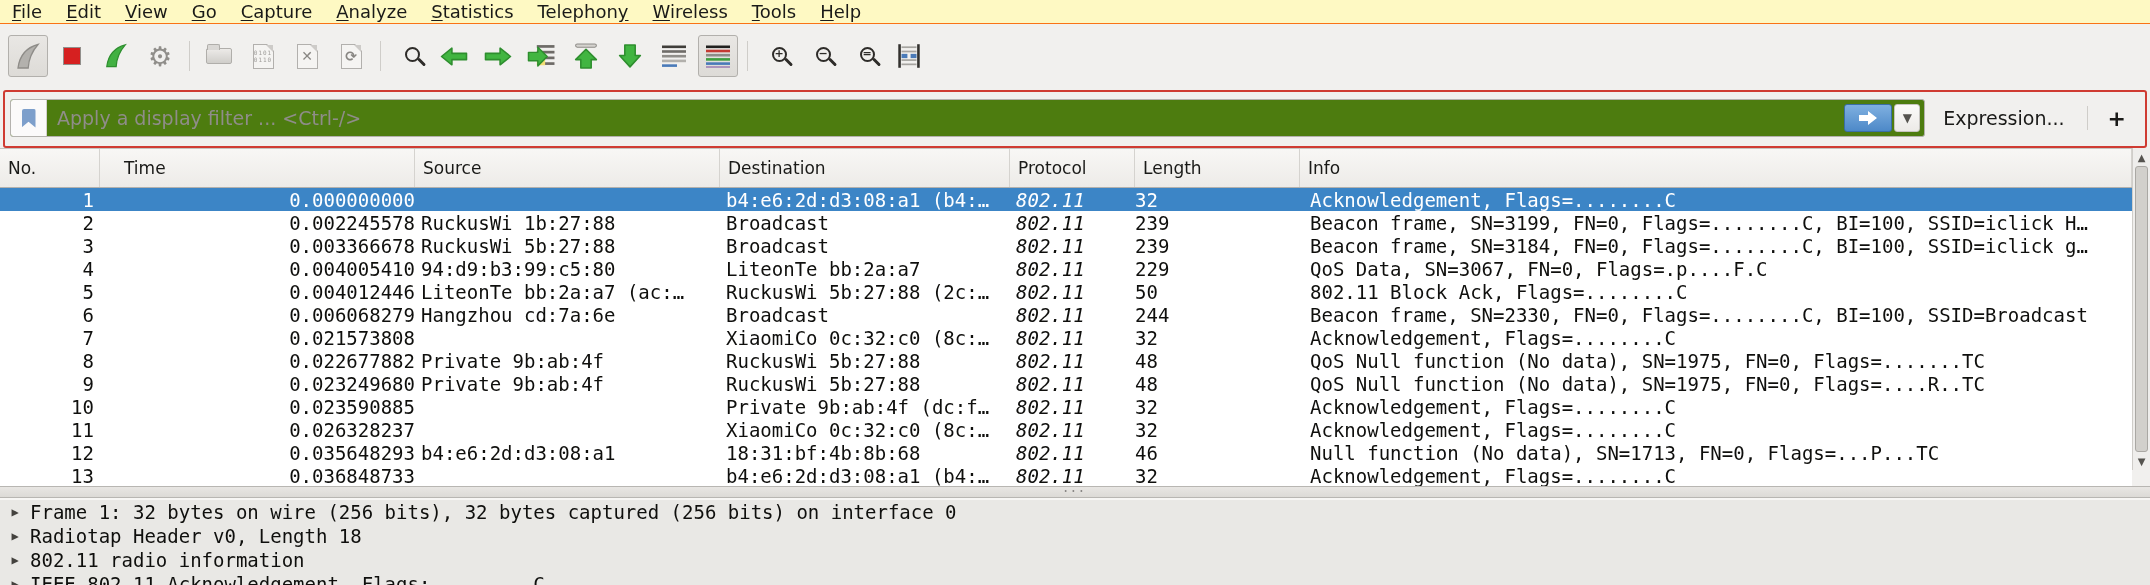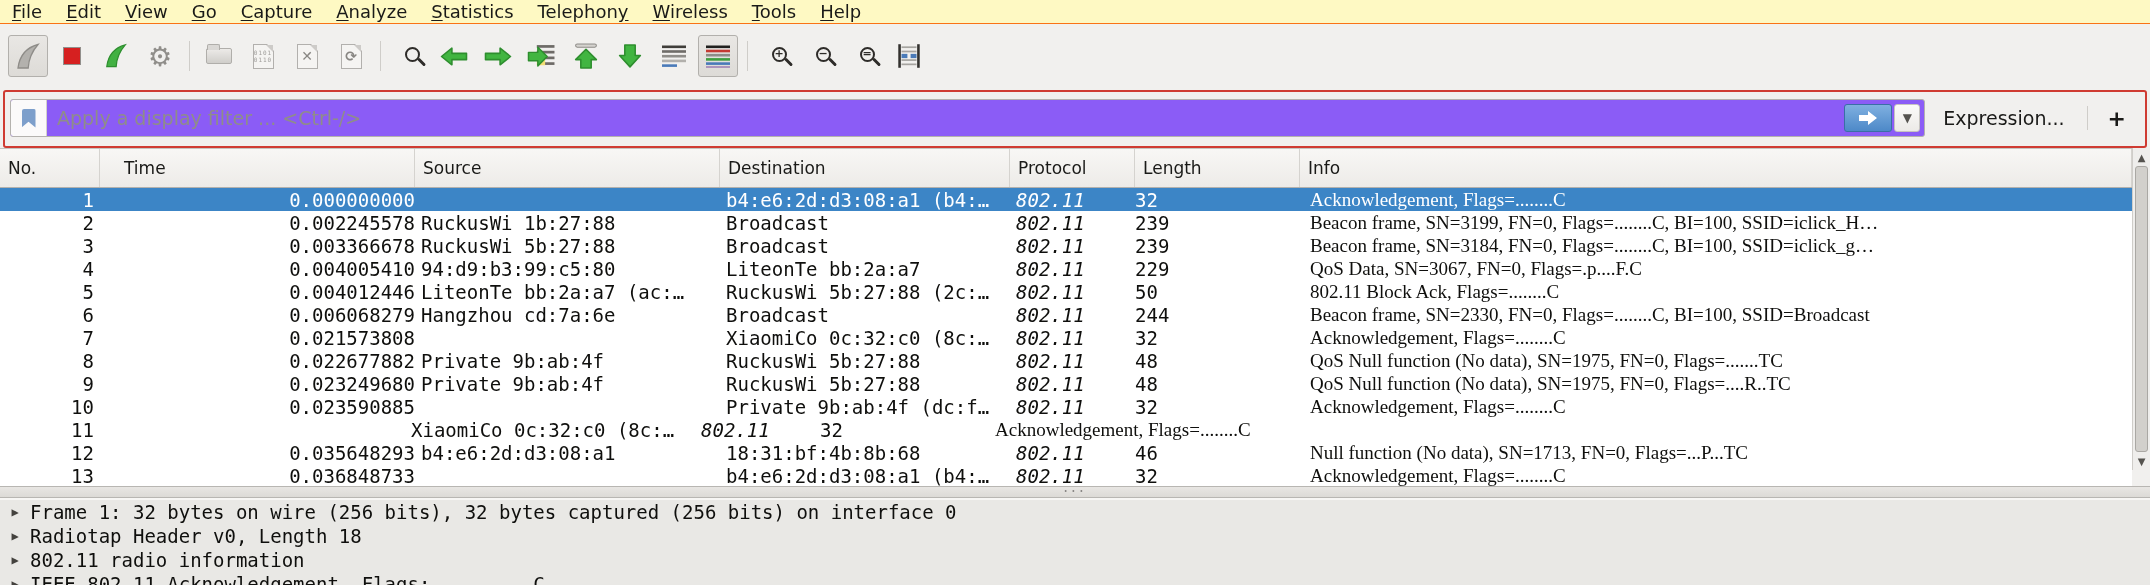--- a/index.html
+++ b/index.html
@@ -55,21 +55,21 @@
   
   #vscroll { position:absolute; right:0; top:148px; width:18px; height:322px;
     background:#efeeec; border-left:1px solid #cfcdc9; }
   .sarrow { height:18px; display:flex; align-items:center; justify-content:center;
     font-size:10px; color:#55534f; }
   #vthumb { position:absolute; left:2px; right:2px; top:18px; bottom:18px;
     background:#d2d0cc; border:1px solid #aaa8a4; border-radius:3px; }
   
   #filterbar { height:60px; display:flex; align-items:center; padding:0 14px 0 10px;
     background:#f1f0ee; }
-  #filter-input-wrap { flex:1; height:38px; background:#8b5cf6; border:1px solid #b4b2ae;
+  #filter-input-wrap { flex:1; height:38px; background:#4d7c0f; border:1px solid #b4b2ae;
     border-radius:3px; display:flex; align-items:center; overflow:hidden; }
   #bm-box { width:36px; height:100%; display:flex; align-items:center; justify-content:center;
     border-right:1px solid #d3d1cd; background:#fbfafa; }
   .bookmark { width:14px; height:19px; background:#7d9fcb; border-radius:2px 2px 0 0;
     clip-path:polygon(0 0,100% 0,100% 100%,50% 70%,0 100%); }
   #filter-input { flex:1; height:100%; border:none; outline:none; font-size:19px;
     padding-left:10px; color:#1a1a18; background:transparent;
     font-family:"DejaVu Sans","Liberation Sans",sans-serif; }
   #filter-input::placeholder { color:#8f8d89; }
   #apply-btn { width:48px; height:28px; margin-right:2px; border:1px solid #3a6ea6; border-radius:3px;
@@ -100,21 +100,21 @@
   .c-dst   { width:290px; }
   .c-proto { width:125px; }
   .c-len   { width:165px; }
   .c-info  { flex:1; width:auto; }
   .pcell.c-no  { text-align:right; padding-right:6px; }
   .pcell.c-time{ padding-left:10px; }
   .pcell.c-src { padding-left:6px; }
   .pcell.c-dst { padding-left:6px; }
   .pcell.c-proto{ padding-left:6px;font-style:italic; }
   .pcell.c-len { padding-right:10px; }
-  .pcell.c-info{ padding-left:10px;font-family:Liberation Serif, serif; }
+  .pcell.c-info{ padding-left:10px; }
   .hcell.c-time{ padding-left:24px; }
   
   #splitter { height:12px; background:linear-gradient(#e8e6e3,#dcdad6);
     border-top:1px solid #b8b6b2; border-bottom:1px solid #b8b6b2;
     display:flex; align-items:center; justify-content:center; }
   #splitter .dots { color:#8a8886; font-size:15px; line-height:6px; letter-spacing:3px; }
   
   #detailpane { height:103px; background:#f7f6f4; padding-top:2px; }
   .drow { height:24px; display:flex; align-items:center; background:#e9e8e5;
     font-family:"DejaVu Sans Mono",monospace; font-size:19px; color:#0f0f0d; white-space:pre; }
@@ -376,20 +376,21 @@
       <div class="pcell c-no">10</div>
       <div class="pcell c-time">0.023590885</div>
       <div class="pcell c-src"></div>
       <div class="pcell c-dst">Private_9b:ab:4f (dc:f…</div>
       <div class="pcell c-proto">802.11</div>
       <div class="pcell c-len">32</div>
       <div class="pcell c-info">Acknowledgement, Flags=........C</div>
     </div>
     <div class="prow">
       <div class="pcell c-no">11</div>
+      <div class="pcell c-time">0.026328237</div>
       <div class="pcell c-src"></div>
       <div class="pcell c-dst">XiaomiCo_0c:32:c0 (8c:…</div>
       <div class="pcell c-proto">802.11</div>
       <div class="pcell c-len">32</div>
       <div class="pcell c-info">Acknowledgement, Flags=........C</div>
     </div>
     <div class="prow">
       <div class="pcell c-no">12</div>
       <div class="pcell c-time">0.035648293</div>
       <div class="pcell c-src">b4:e6:2d:d3:08:a1</div>

